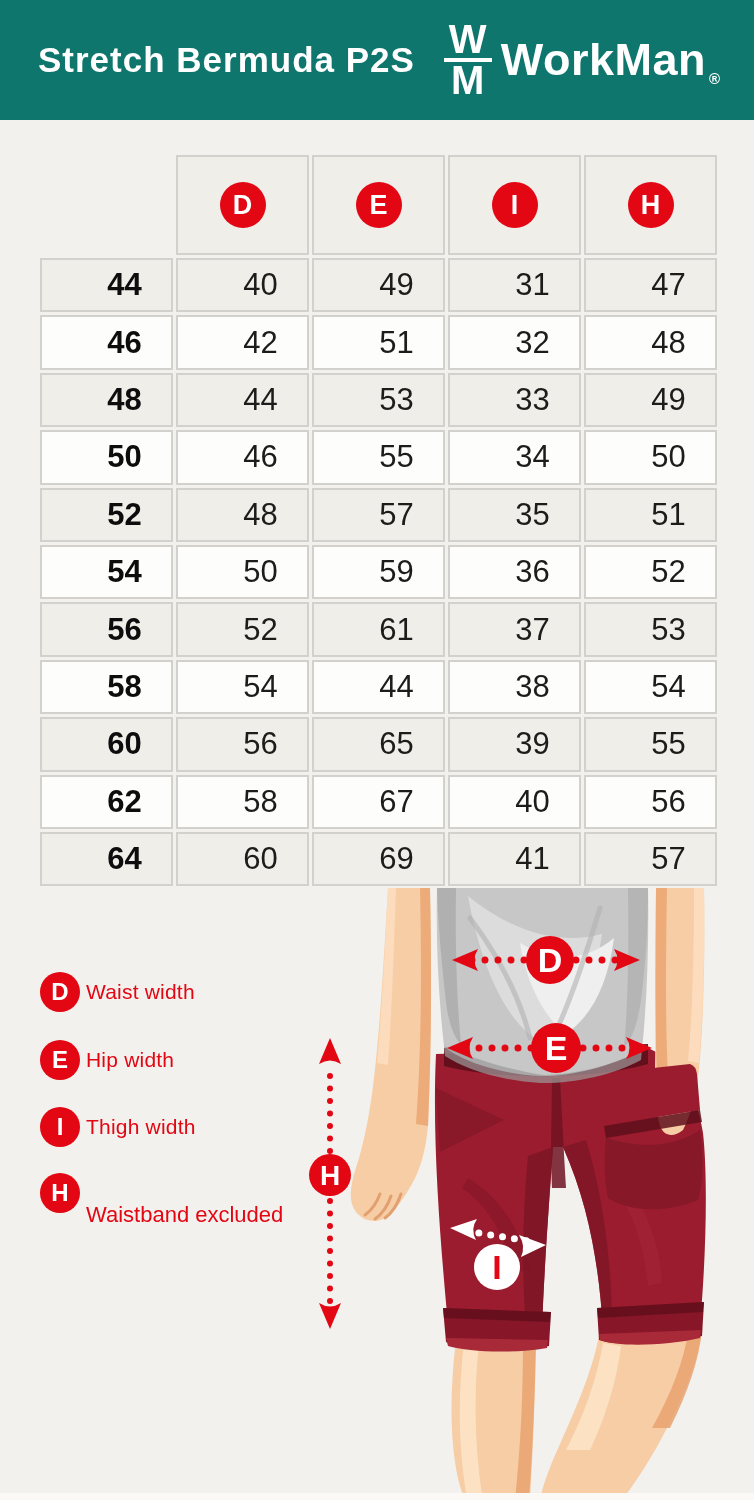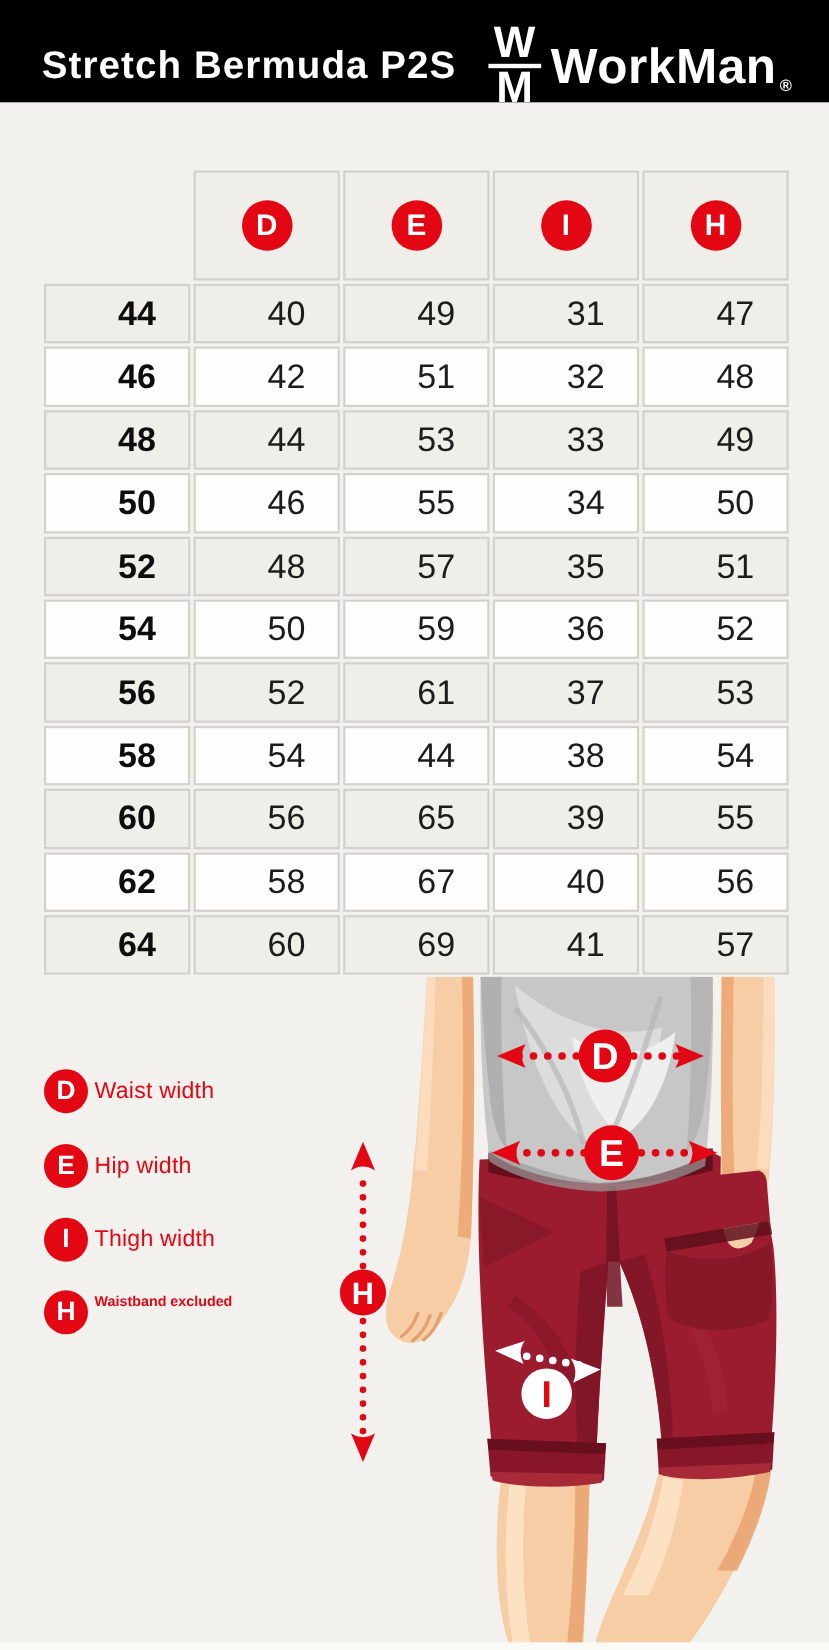--- a/index.html
+++ b/index.html
@@ -1,21 +1,21 @@
 <!DOCTYPE html>
 <html><head>
 <meta charset="utf-8">
 <style>
   html,body{margin:0;padding:0;}
   body{width:754px;height:1500px;position:relative;overflow:hidden;
        background:#f2f1ed;font-family:"Liberation Sans", sans-serif;}
   .page{position:absolute;inset:0;}
 
   
-  .banner{position:absolute;left:0;top:0;width:754px;height:93px;background:#000000;}
+  .banner{position:absolute;left:0;top:0;width:754px;height:120px;background:#0f766e;}
   .title{position:absolute;left:38px;top:0;height:120px;display:flex;align-items:center;
          color:#fff;font-size:35px;font-weight:800;letter-spacing:1px;}
   .logo{position:absolute;right:34px;top:0;height:120px;display:flex;align-items:center;gap:9px;}
   .monogram{display:flex;flex-direction:column;align-items:center;color:#fff;font-weight:800;}
   .monogram .mg-w{font-size:40px;line-height:33px;}
   .monogram .mg-line{width:48px;height:4px;background:#fff;margin:2px 0;}
   .monogram .mg-m{font-size:40px;line-height:33px;}
   .brand-wrap{display:flex;align-items:flex-end;color:#fff;}
   .brand{font-size:45px;font-weight:800;letter-spacing:0.5px;line-height:58px;}
   .reg{font-size:15px;font-weight:700;position:relative;top:-2px;margin-left:3px;}
@@ -33,21 +33,21 @@
   .size-table tbody td.size-cell{font-weight:700;color:#0d0d0d;}
   .hdr-circle{display:inline-block;width:46px;height:46px;border-radius:50%;
       background:#e30613;color:#fff;font-size:27px;font-weight:700;line-height:46px;}
 
   
   .legend-item{position:absolute;left:40px;display:flex;align-items:flex-start;}
   .lg-circle{flex:0 0 40px;width:40px;height:40px;border-radius:50%;background:#e30613;
       color:#fff;font-size:24px;font-weight:700;line-height:40px;text-align:center;}
   .lg-label{margin-left:6px;color:#e30613;font-size:21px;font-weight:400;line-height:40px;
       letter-spacing:0.2px;}
-  .lg-note{margin-left:6px;color:#e30613;font-size:13px;font-weight:700;line-height:19px;}
+  .lg-note{margin-left:6px;color:#e30613;font-size:22px;font-weight:400;line-height:19px;margin-top:32px;}
   .lg-col{display:flex;flex-direction:column;}
   .lg-col .lg-label{line-height:34px;}
 
   
   .figure-svg{position:absolute;left:0;top:888px;}
   .marker-letter{font-family:"Liberation Sans",sans-serif;font-weight:800;}
 
   .bottom-strip{position:absolute;left:0;bottom:0;width:754px;height:7px;background:#faf9f6;}
 </style>
 </head>

